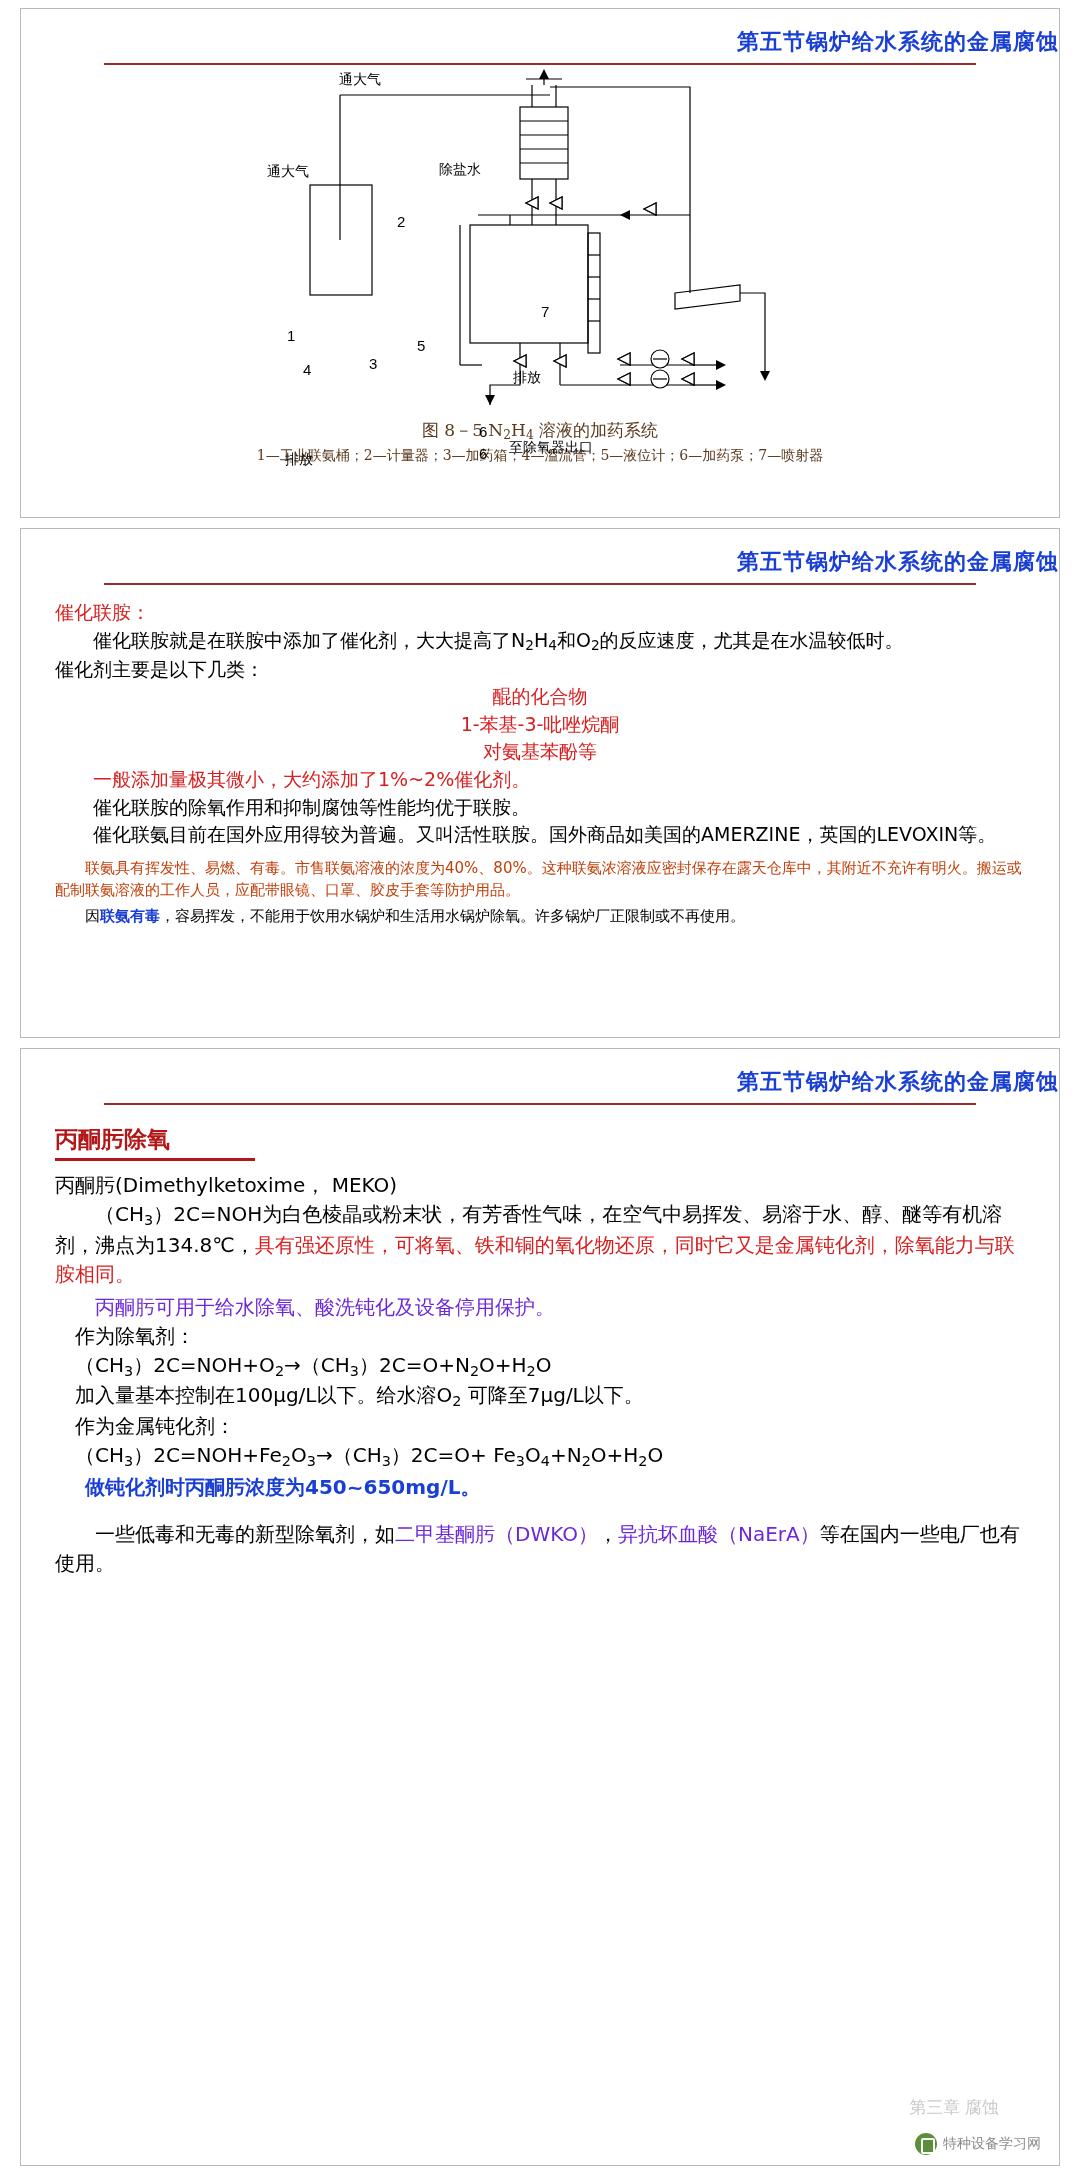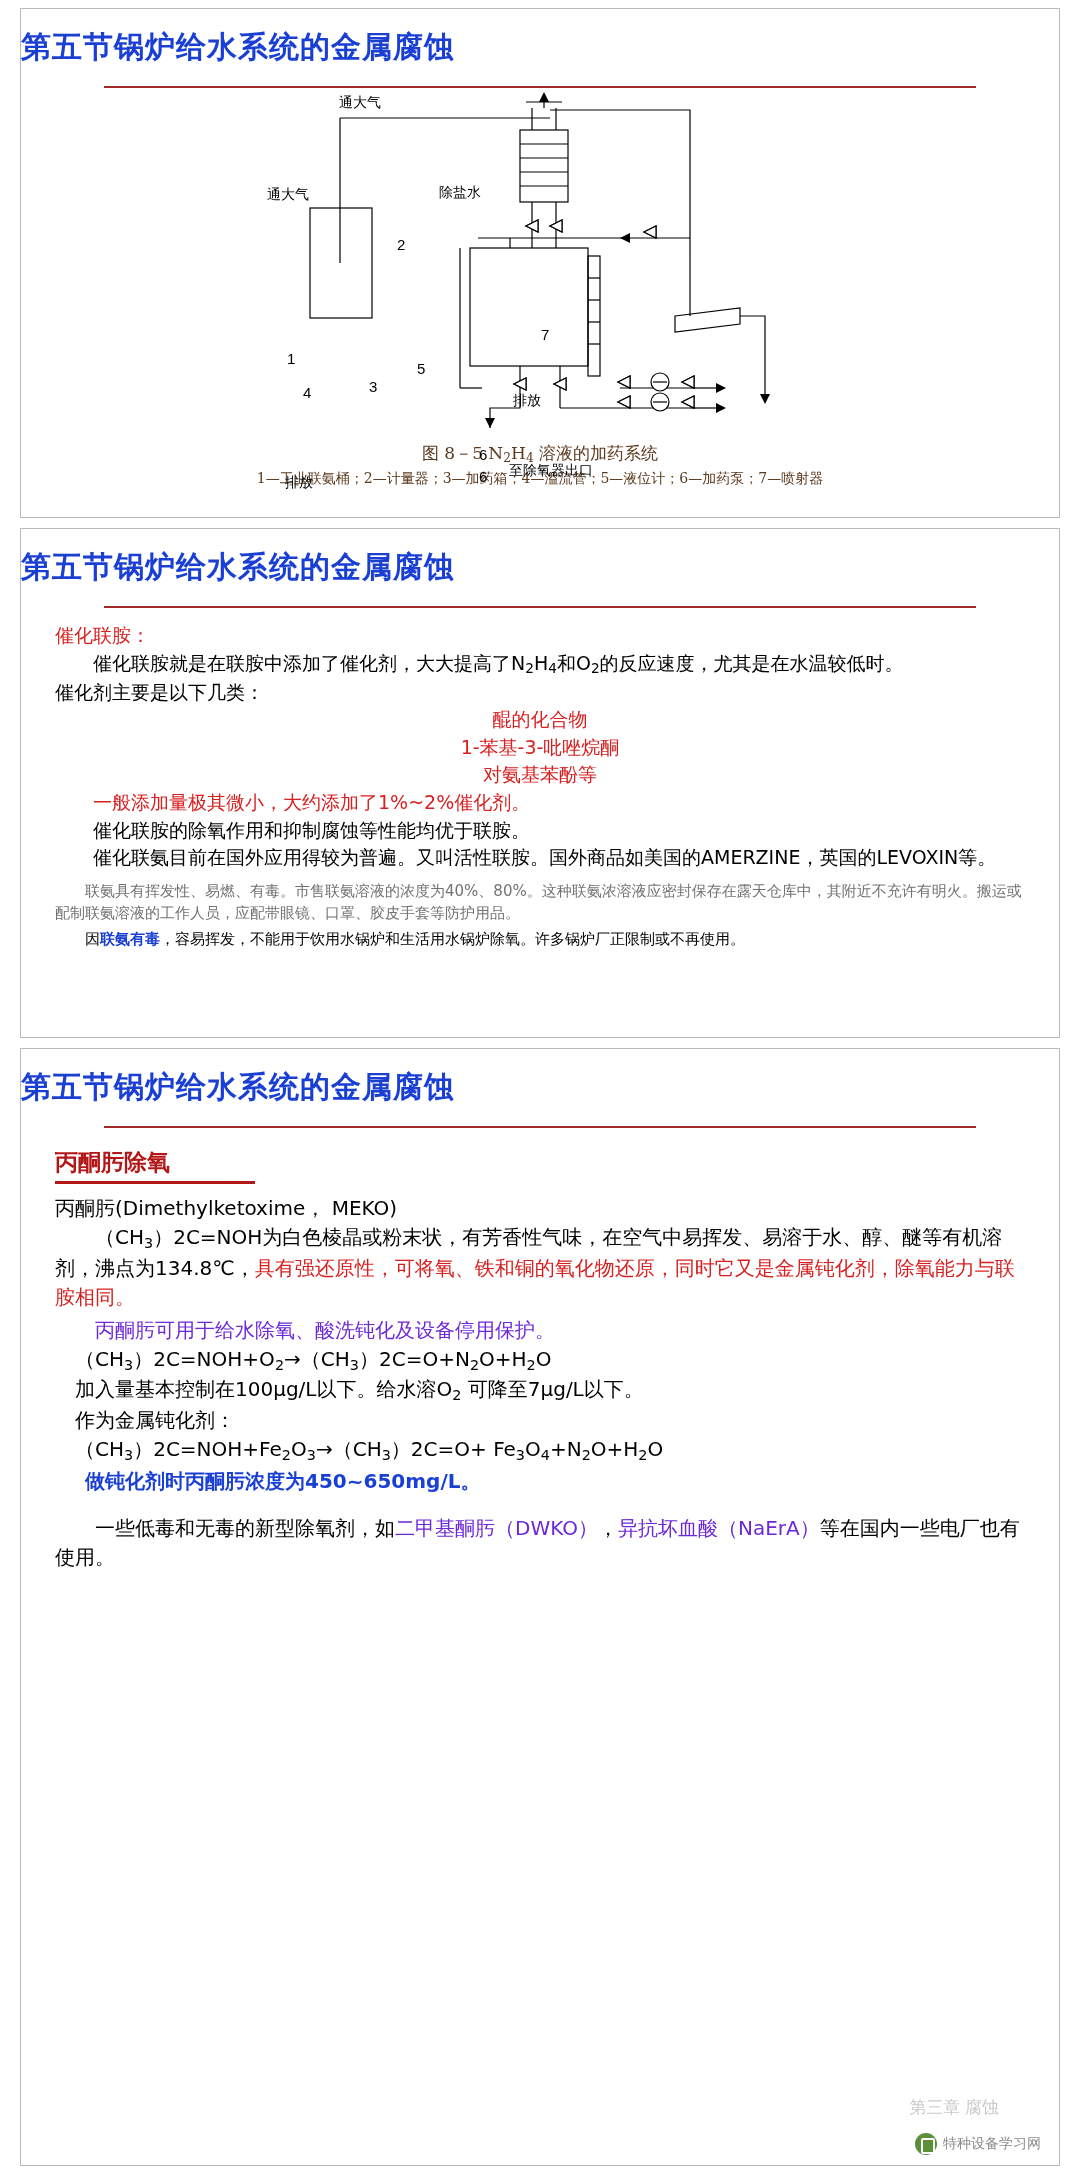--- a/index.html
+++ b/index.html
@@ -18,28 +18,28 @@
     left: 20px;
     width: 1040px;
     border: 1px solid #b9b9b9;
     background: #fff;
   }
   #slide1 { top: 8px; height: 510px; }
   #slide2 { top: 528px; height: 510px; }
   #slide3 { top: 1048px; height: 1118px; }
 
   .slide-title {
-    text-align: left;
+    text-align: right;
     color: #1a3fd4;
     font-family: "DejaVu Sans", sans-serif;
-    font-size: 30px;
+    font-size: 22px;
     font-weight: bold;
     letter-spacing: 1px;
     padding-top: 18px;
-    padding-bottom: 18px;
+    padding-bottom: 6px;
   }
   .title-rule {
     height: 2px;
     background: #9e2a2a;
     margin: 0 auto;
     width: 84%;
   }
 
   
   .diagram-wrap {
@@ -60,21 +60,21 @@
   .body-text {
     padding: 6px 34px 0 34px;
     font-family: "DejaVu Sans", sans-serif;
     font-size: 19px;
     line-height: 1.45;
   }
   .red { color: #d81f1f; }
   .darkred { color: #b31616; font-weight: bold; }
   .blue { color: #6d28d9; }
   .blue-b { color: #1a3fd4; font-weight: bold; }
-  .pinkish { color: #737373; font-size: 15px; line-height:1.5; }
+  .pinkish { color: #c2410c; font-size: 15px; line-height:1.5; }
   .black { color: #000; }
   .ind1 { text-indent: 2em; }
   .ctr { text-align: center; color:#d81f1f; }
   .small { font-size: 15px; }
   .bold { font-weight: normal; }
   sub { font-size: 0.72em; vertical-align: -0.25em; }
 
   .wm {
     position: absolute;
     right: 18px;
@@ -256,20 +256,21 @@
 
   <div class="body-text" style="font-size:20px;">
     <div class="darkred" style="margin-top:12px;font-size:23px;">丙酮肟除氧</div>
     <div style="height:3px;background:#b31616;width:200px;margin:2px 0 10px 0;"></div>
 
     <div class="black">丙酮肟(Dimethylketoxime， MEKO)</div>
     <div class="black" style="text-indent:2em;">
       <span>（CH<sub>3</sub>）2C=NOH为白色棱晶或粉末状，有芳香性气味，在空气中易挥发、易溶于水、醇、醚等有机溶剂，沸点为134.8℃，</span><span class="red bold">具有强还原性，可将氧、铁和铜的氧化物还原，同时它又是金属钝化剂，除氧能力与联胺相同。</span>
     </div>
     <div class="blue" style="text-indent:2em;margin-top:4px;">丙酮肟可用于给水除氧、酸洗钝化及设备停用保护。</div>
+    <div class="black" style="text-indent:1em;">作为除氧剂：</div>
     <div class="black" style="text-indent:1em;">（CH<sub>3</sub>）2C=NOH+O<sub>2</sub>→（CH<sub>3</sub>）2C=O+N<sub>2</sub>O+H<sub>2</sub>O</div>
     <div class="black" style="text-indent:1em;">加入量基本控制在100μg/L以下。给水溶O<sub>2</sub> 可降至7μg/L以下。</div>
     <div class="black" style="text-indent:1em;">作为金属钝化剂：</div>
     <div class="black" style="text-indent:1em;">（CH<sub>3</sub>）2C=NOH+Fe<sub>2</sub>O<sub>3</sub>→（CH<sub>3</sub>）2C=O+ Fe<sub>3</sub>O<sub>4</sub>+N<sub>2</sub>O+H<sub>2</sub>O</div>
     <div class="blue-b" style="text-indent:1.5em;margin-top:2px;">做钝化剂时丙酮肟浓度为450~650mg/L。</div>
 
     <div class="black" style="text-indent:2em;margin-top:18px;">
       <span>一些低毒和无毒的新型除氧剂，如</span><span class="blue">二甲基酮肟（DWKO）</span><span>，</span><span class="blue">异抗坏血酸（NaErA）</span><span>等在国内一些电厂也有使用。</span>
     </div>
   </div>

